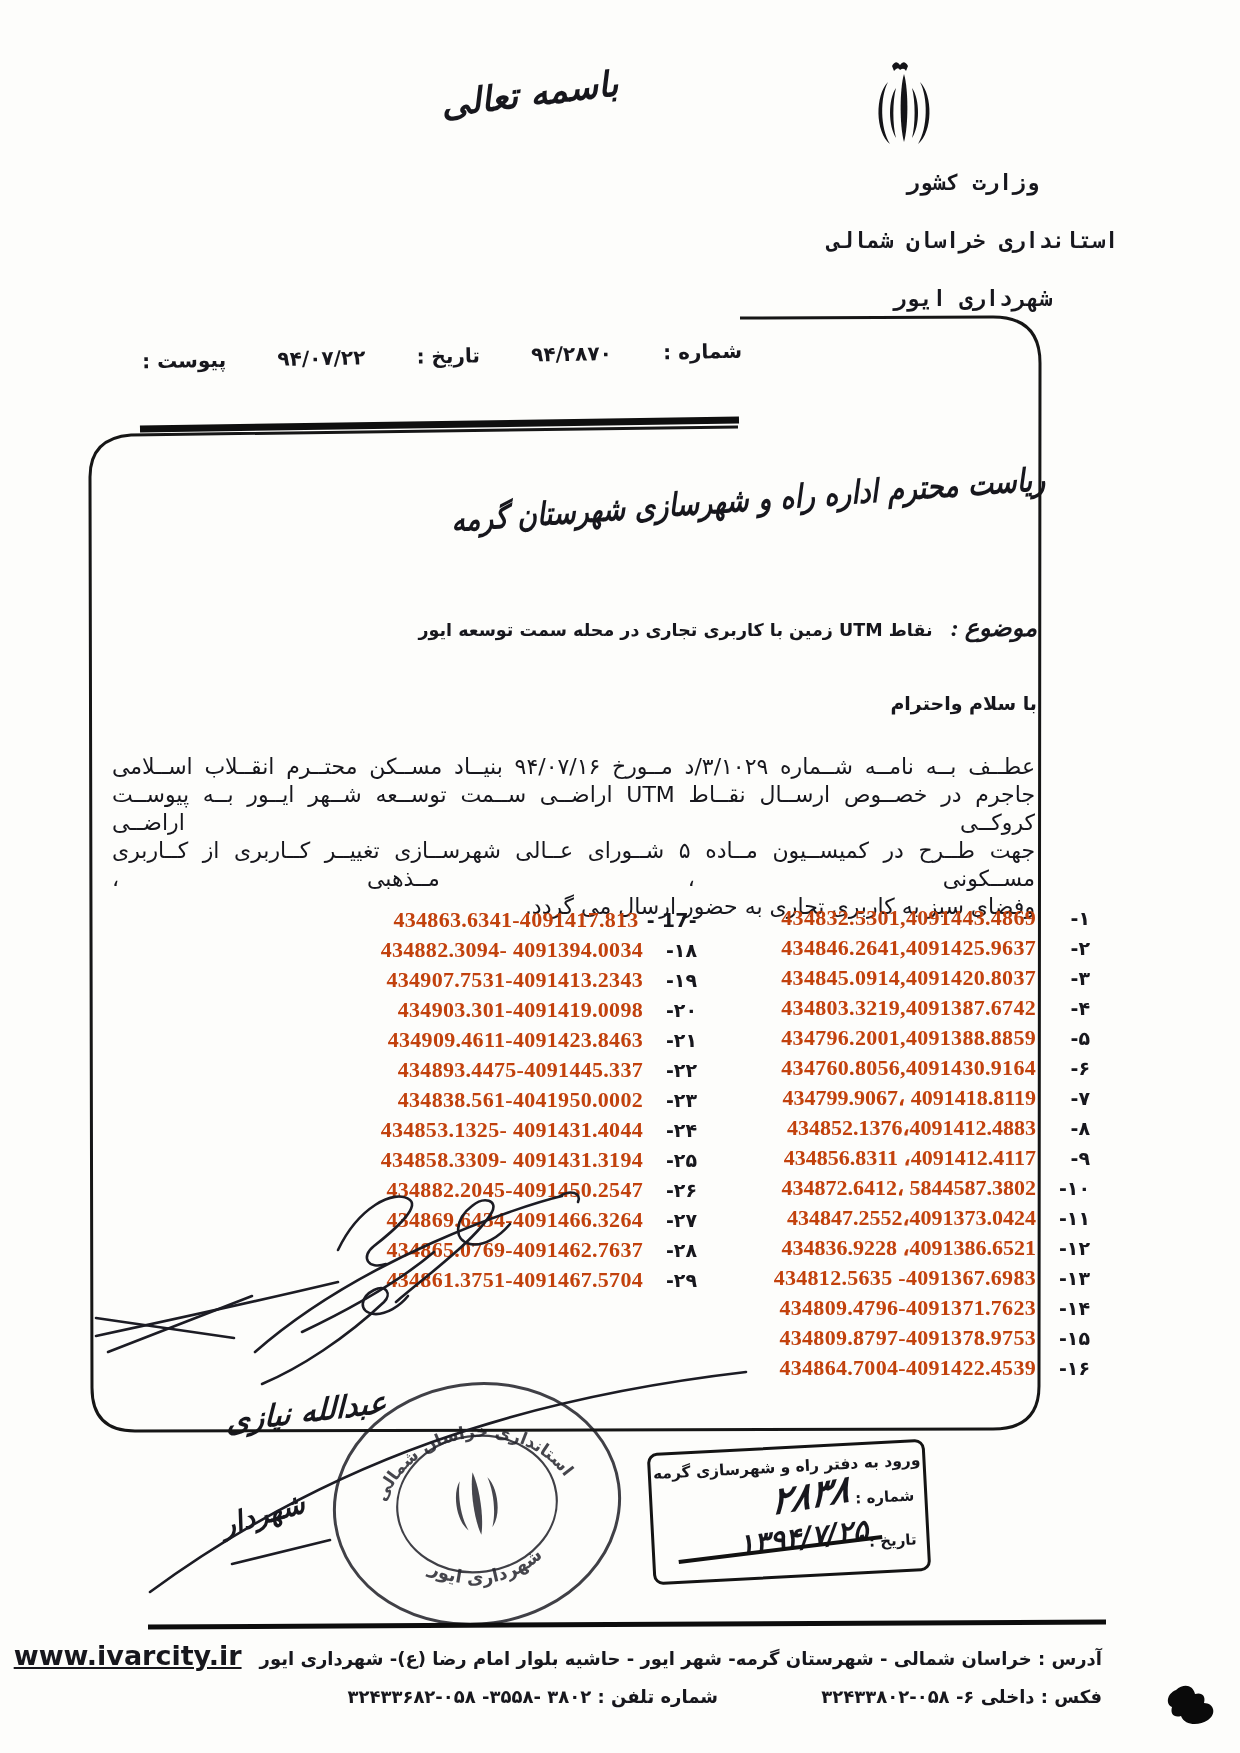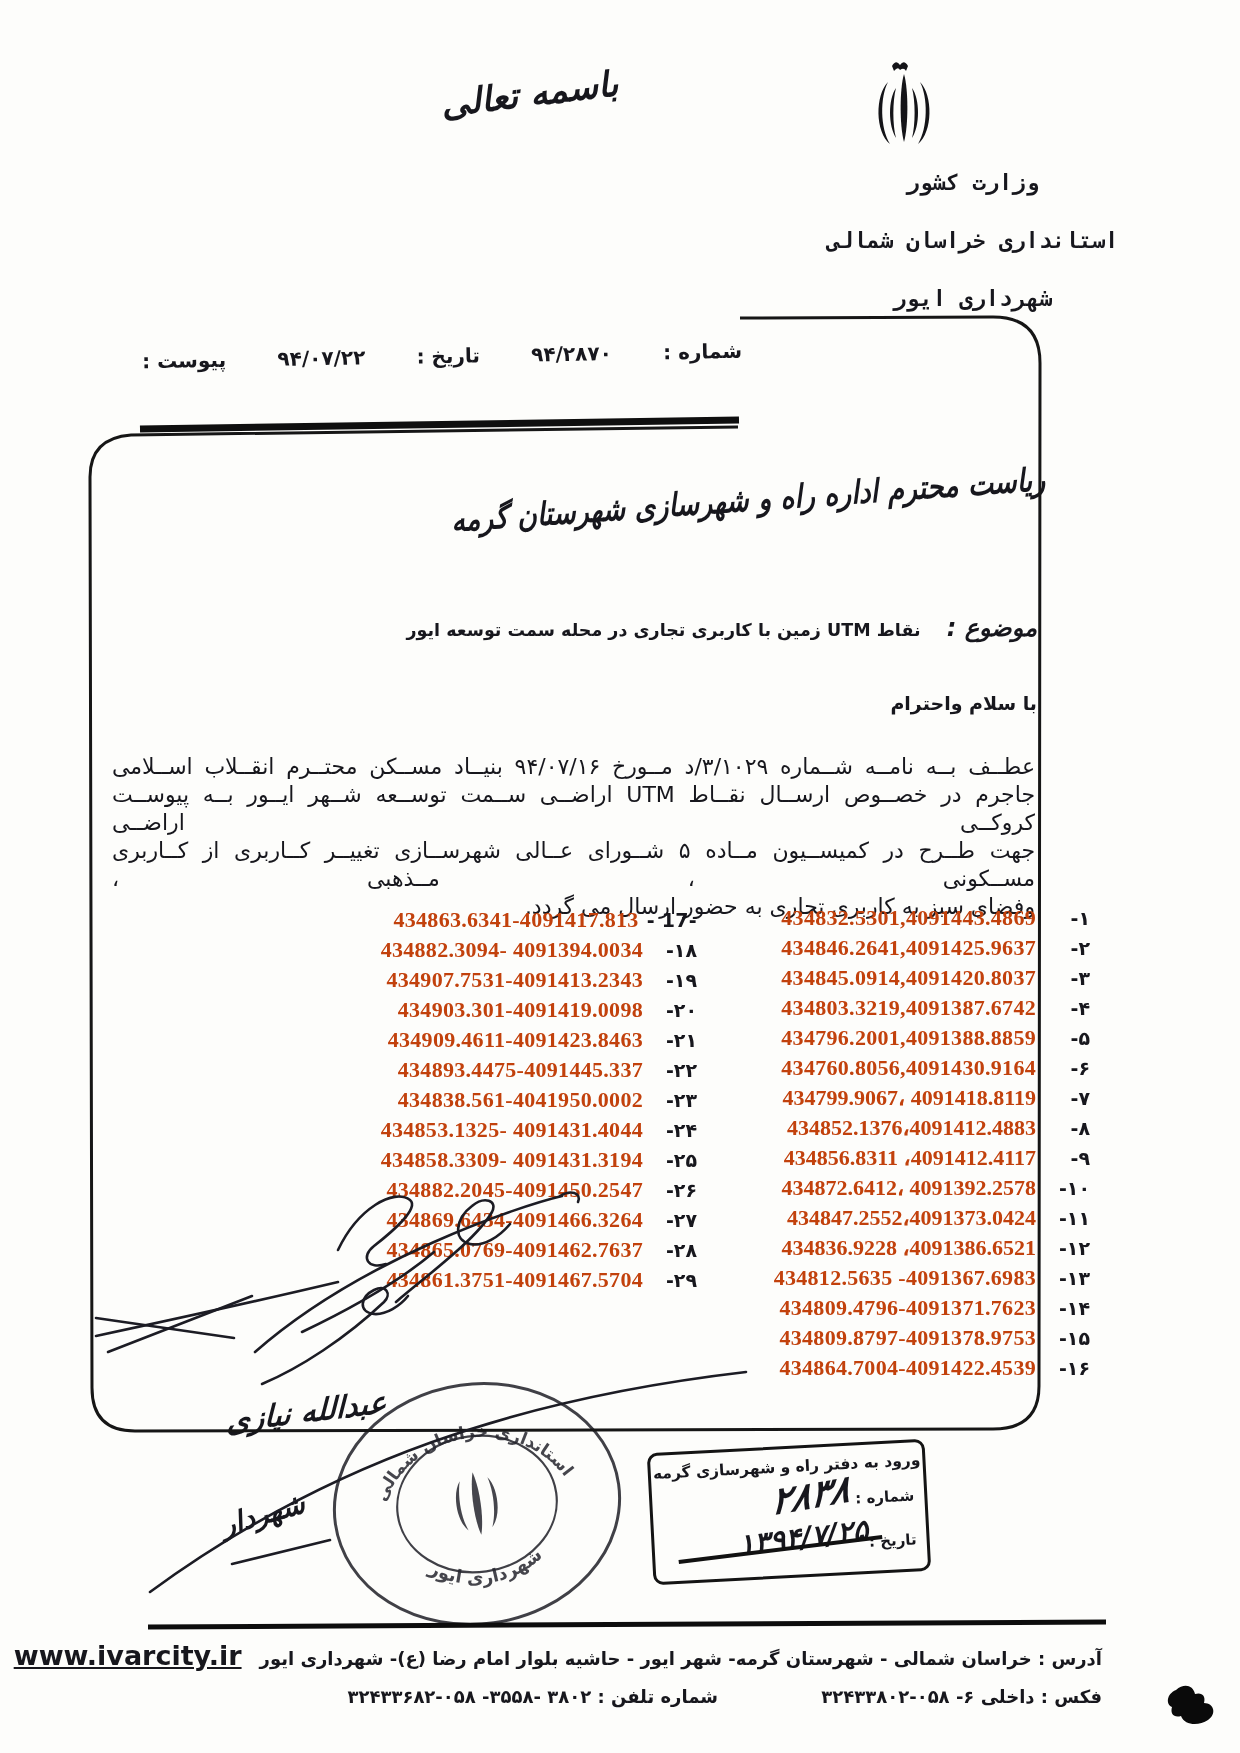--- a/index.html
+++ b/index.html
@@ -11,21 +11,21 @@
   .org-block{position:absolute;left:815px;top:156px;width:315px;text-align:center;
         font-weight:bold;font-size:22px;line-height:58px;font-family:Liberation Mono, monospace;}
   .ref-row{position:absolute;left:142px;top:344px;width:600px;display:flex;direction:rtl;
         justify-content:space-between;align-items:baseline;font-size:20px;font-weight:bold;
         transform:rotate(-1deg);}
   .ltr{direction:ltr;unicode-bidi:isolate;}
   .recipient{position:absolute;left:540px;top:460px;width:505px;text-align:center;
         font-size:32px;font-weight:bold;font-style:italic;white-space:nowrap;
         transform:rotate(-4deg) scaleX(.84);transform-origin:center right;}
   .subject{position:absolute;right:203px;top:614px;font-size:17.5px;font-weight:bold;white-space:nowrap;}
-  .subject-label{font-size:24px;font-style:italic;margin-left:20px;}
+  .subject-label{font-size:24px;font-style:italic;margin-left:12px;font-family:Liberation Serif, serif;}
   .salutation{position:absolute;right:203px;top:692px;font-size:19px;font-weight:bold;}
   .body-block{position:absolute;left:112px;right:205px;top:753px;font-size:22px;
         font-weight:normal;line-height:28px;}
   .jline{text-align:justify;text-align-last:justify;}
   .jline.last{text-align:right;text-align-last:right;}
   .coords{font-family:"Liberation Serif",serif;}
   .coords-right{position:absolute;right:150px;top:903px;}
   .coords-left{position:absolute;right:543px;top:905px;}
   .coord-row{display:flex;direction:rtl;align-items:baseline;height:30px;line-height:30px;
         font-size:22px;font-weight:bold;letter-spacing:.3px;}
@@ -139,21 +139,21 @@
       <div class="coord-row">
       <span class="coord-label">-۸</span>
       <span class="coord-value">434852.1376،4091412.4883</span>
     </div>
       <div class="coord-row">
       <span class="coord-label">-۹</span>
       <span class="coord-value">434856.8311 ،4091412.4117</span>
     </div>
       <div class="coord-row">
       <span class="coord-label">-۱۰</span>
-      <span class="coord-value">434872.6412، 4091392.2578</span>
+      <span class="coord-value">434872.6412، 5844587.3802</span>
     </div>
       <div class="coord-row">
       <span class="coord-label">-۱۱</span>
       <span class="coord-value">434847.2552،4091373.0424</span>
     </div>
       <div class="coord-row">
       <span class="coord-label">-۱۲</span>
       <span class="coord-value">434836.9228 ،4091386.6521</span>
     </div>
       <div class="coord-row">

